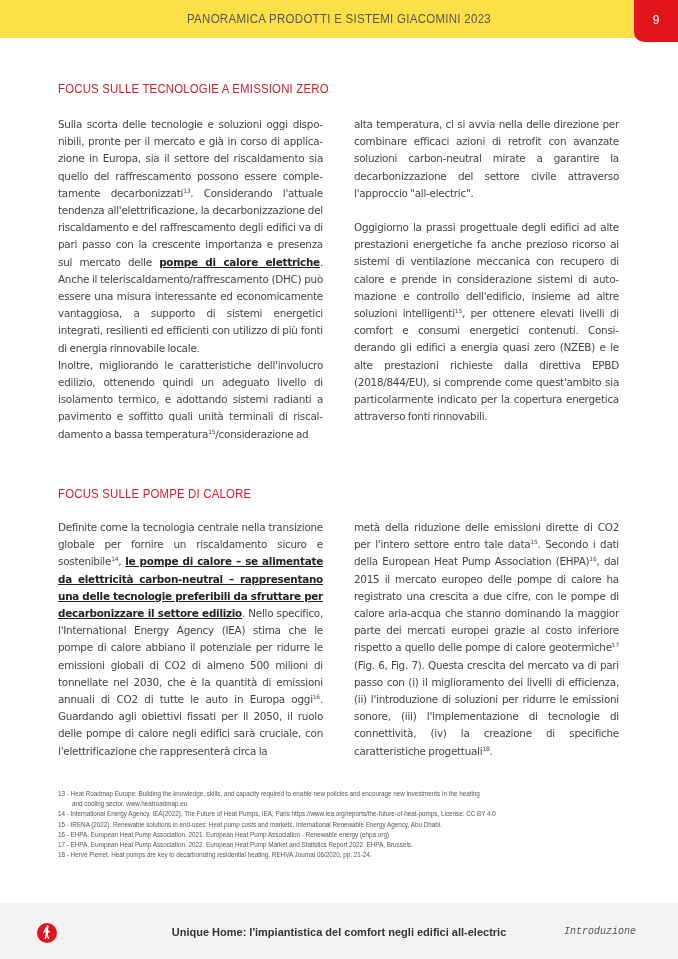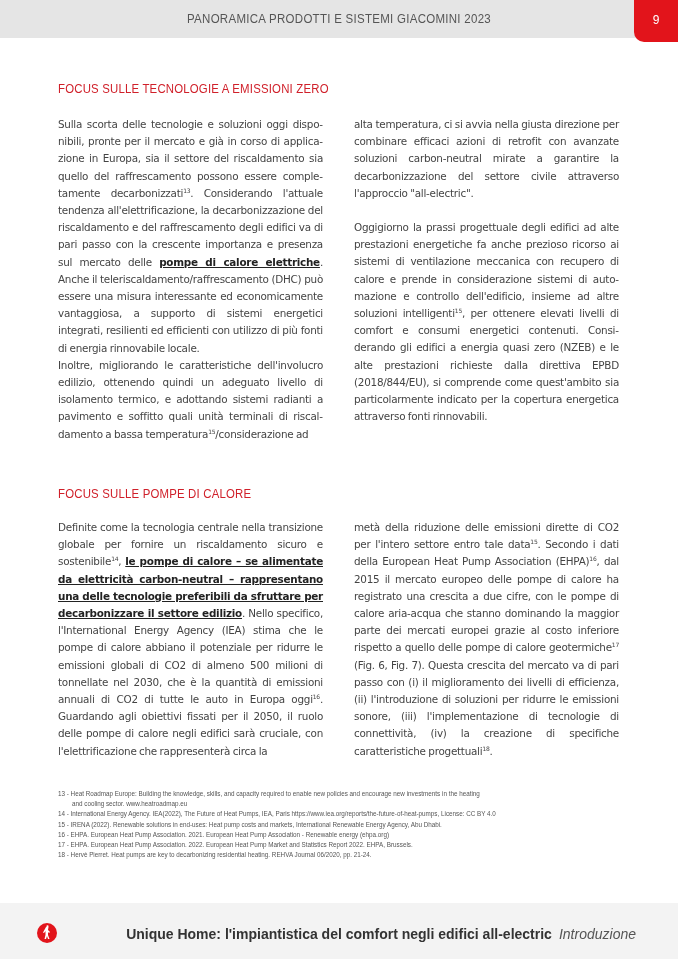--- a/index.html
+++ b/index.html
@@ -1,21 +1,21 @@
 <!DOCTYPE html>
 <html><head>
   <meta charset="utf-8">
   <style>
     html, body { margin: 0; padding: 0; }
     body {
       width: 678px; height: 959px; background: #ffffff; position: relative; overflow: hidden;
       font-family: "DejaVu Sans", sans-serif; color: #3f3f3f;
     }
     .top-header {
-      position: absolute; left: 0; top: 0; width: 678px; height: 38px; background: #e5e5e5;
+      position: absolute; left: 0; top: 0; width: 678px; height: 38px; background: #fde047;
     }
     .header-title {
       position: absolute; left: 0; right: 0; top: 12px; text-align: center;
       font-family: "Liberation Sans", sans-serif; font-size: 12.5px; letter-spacing: 0.3px; color: #555;
       transform: scaleX(0.92);
     }
     .page-tab {
       position: absolute; left: 634px; top: 0; width: 44px; height: 42px; background: #e2141b;
       border-bottom-left-radius: 10px;
     }
@@ -44,46 +44,46 @@
     .fn-indent { padding-left: 14px; }
     .bottom-footer {
       position: absolute; left: 0; top: 903px; width: 678px; height: 56px; background: #f3f3f3;
     }
     .logo {
       position: absolute; left: 37px; top: 20px; width: 20px; height: 20px; border-radius: 50%; background: #e2141b;
     }
     .logo svg { position: absolute; left: 0; top: 0; }
     .footer-title {
       position: absolute; left: 0; right: 0; top: 23px; text-align: center; font-family: "Liberation Sans", sans-serif;
-      font-weight: bold; font-size: 14px; color: #333;
+      font-weight: bold; font-size: 11px; color: #333;
     }
     .footer-section {
-      position: absolute; right: 42px; top: 23px; font-family: Liberation Sans, sans-serif; font-style: italic;
-      font-size: 14px; color: #555;
+      position: absolute; right: 42px; top: 23px; font-family: Liberation Mono, monospace; font-style: italic;
+      font-size: 10px; color: #555;
     }
   </style>
 </head>
 <body>
 
 <div class="top-header">
   <div class="header-title">PANORAMICA PRODOTTI E SISTEMI GIACOMINI 2023</div>
 </div>
 <div class="page-tab">
   <div class="page-number">9</div>
 </div>
 
 <div class="section-title" style="top:82px">FOCUS SULLE TECNOLOGIE A EMISSIONI ZERO</div>
 
 <div class="col" style="left:58px; top:116px;">
   <p><span>Sulla scorta delle tecnologie e soluzioni oggi dispo­nibili, pronte per il mercato e già in corso di applica­zione in Europa, sia il settore del riscaldamento sia quello del raffrescamento possono essere comple­tamente decarbonizzati</span><sup>13</sup><span>. Considerando l'attuale tendenza all'elettrificazione, la decarbonizzazione del riscaldamento e del raffrescamento degli edifi­ci va di pari passo con la crescente importanza e presenza sul mercato delle </span><b>pompe di calore elet­triche</b><span>. Anche il teleriscaldamento/raffrescamen­to (DHC) può essere una misura interessante ed economicamente vantaggiosa, a supporto di siste­mi energetici integrati, resilienti ed efficienti con utilizzo di più fonti di energia rinnovabile locale.</span></p>
   <p><span>Inoltre, migliorando le caratteristiche dell'involucro edilizio, ottenendo quindi un adeguato livello di isolamento termico, e adottando sistemi radianti a pavimento e soffitto quali unità terminali di riscal­damento a bassa temperatura</span><sup>15</sup><span>/considerazione ad</span></p>
 </div>
 
 <div class="col" style="left:354px; top:116px;">
-  <p>alta temperatura, ci si avvia nella giusta direzione per combinare efficaci azioni di retrofit con avan­zate soluzioni carbon-neutral mirate a garantire la decarbonizzazione del settore civile attraverso l'approccio "all-electric".</p>
+  <p>alta temperatura, ci si avvia nella delle direzione per combinare efficaci azioni di retrofit con avan­zate soluzioni carbon-neutral mirate a garantire la decarbonizzazione del settore civile attraverso l'approccio "all-electric".</p>
   <p class="gap"><span>Oggigiorno la prassi progettuale degli edifici ad alte prestazioni energetiche fa anche prezioso ricorso ai sistemi di ventilazione meccanica con recupero di calore e prende in considerazione sistemi di auto­mazione e controllo dell'edificio, insieme ad altre soluzioni intelligenti</span><sup>15</sup><span>, per ottenere elevati livelli di comfort e consumi energetici contenuti. Consi­derando gli edifici a energia quasi zero (NZEB) e le alte prestazioni richieste dalla direttiva EPBD (2018/844/EU), si comprende come quest'ambito sia particolarmente indicato per la copertura ener­getica attraverso fonti rinnovabili.</span></p>
 </div>
 
 <div class="section-title" style="top:487px">FOCUS SULLE POMPE DI CALORE</div>
 
 <div class="col" style="left:58px; top:519px;">
   <p><span>Definite come la tecnologia centrale nella transi­zione globale per fornire un riscaldamento sicuro e sostenibile</span><sup>14</sup><span>, </span><b>le pompe di calore – se alimenta­te da elettricità carbon-neutral – rappresentano una delle tecnologie preferibili da sfruttare per decarbonizzare il settore edilizio</b><span>. Nello specifico, l'International Energy Agency (IEA) stima che le pompe di calore abbiano il potenziale per ridurre le emissioni globali di CO2 di almeno 500 milioni di tonnellate nel 2030, che è la quantità di emissio­ni annuali di CO2 di tutte le auto in Europa oggi</span><sup>16</sup><span>. Guardando agli obiettivi fissati per il 2050, il ruolo delle pompe di calore negli edifici sarà cruciale, con l'elettrificazione che rappresenterà circa la</span></p>
 </div>
 
 <div class="col" style="left:354px; top:519px;">

